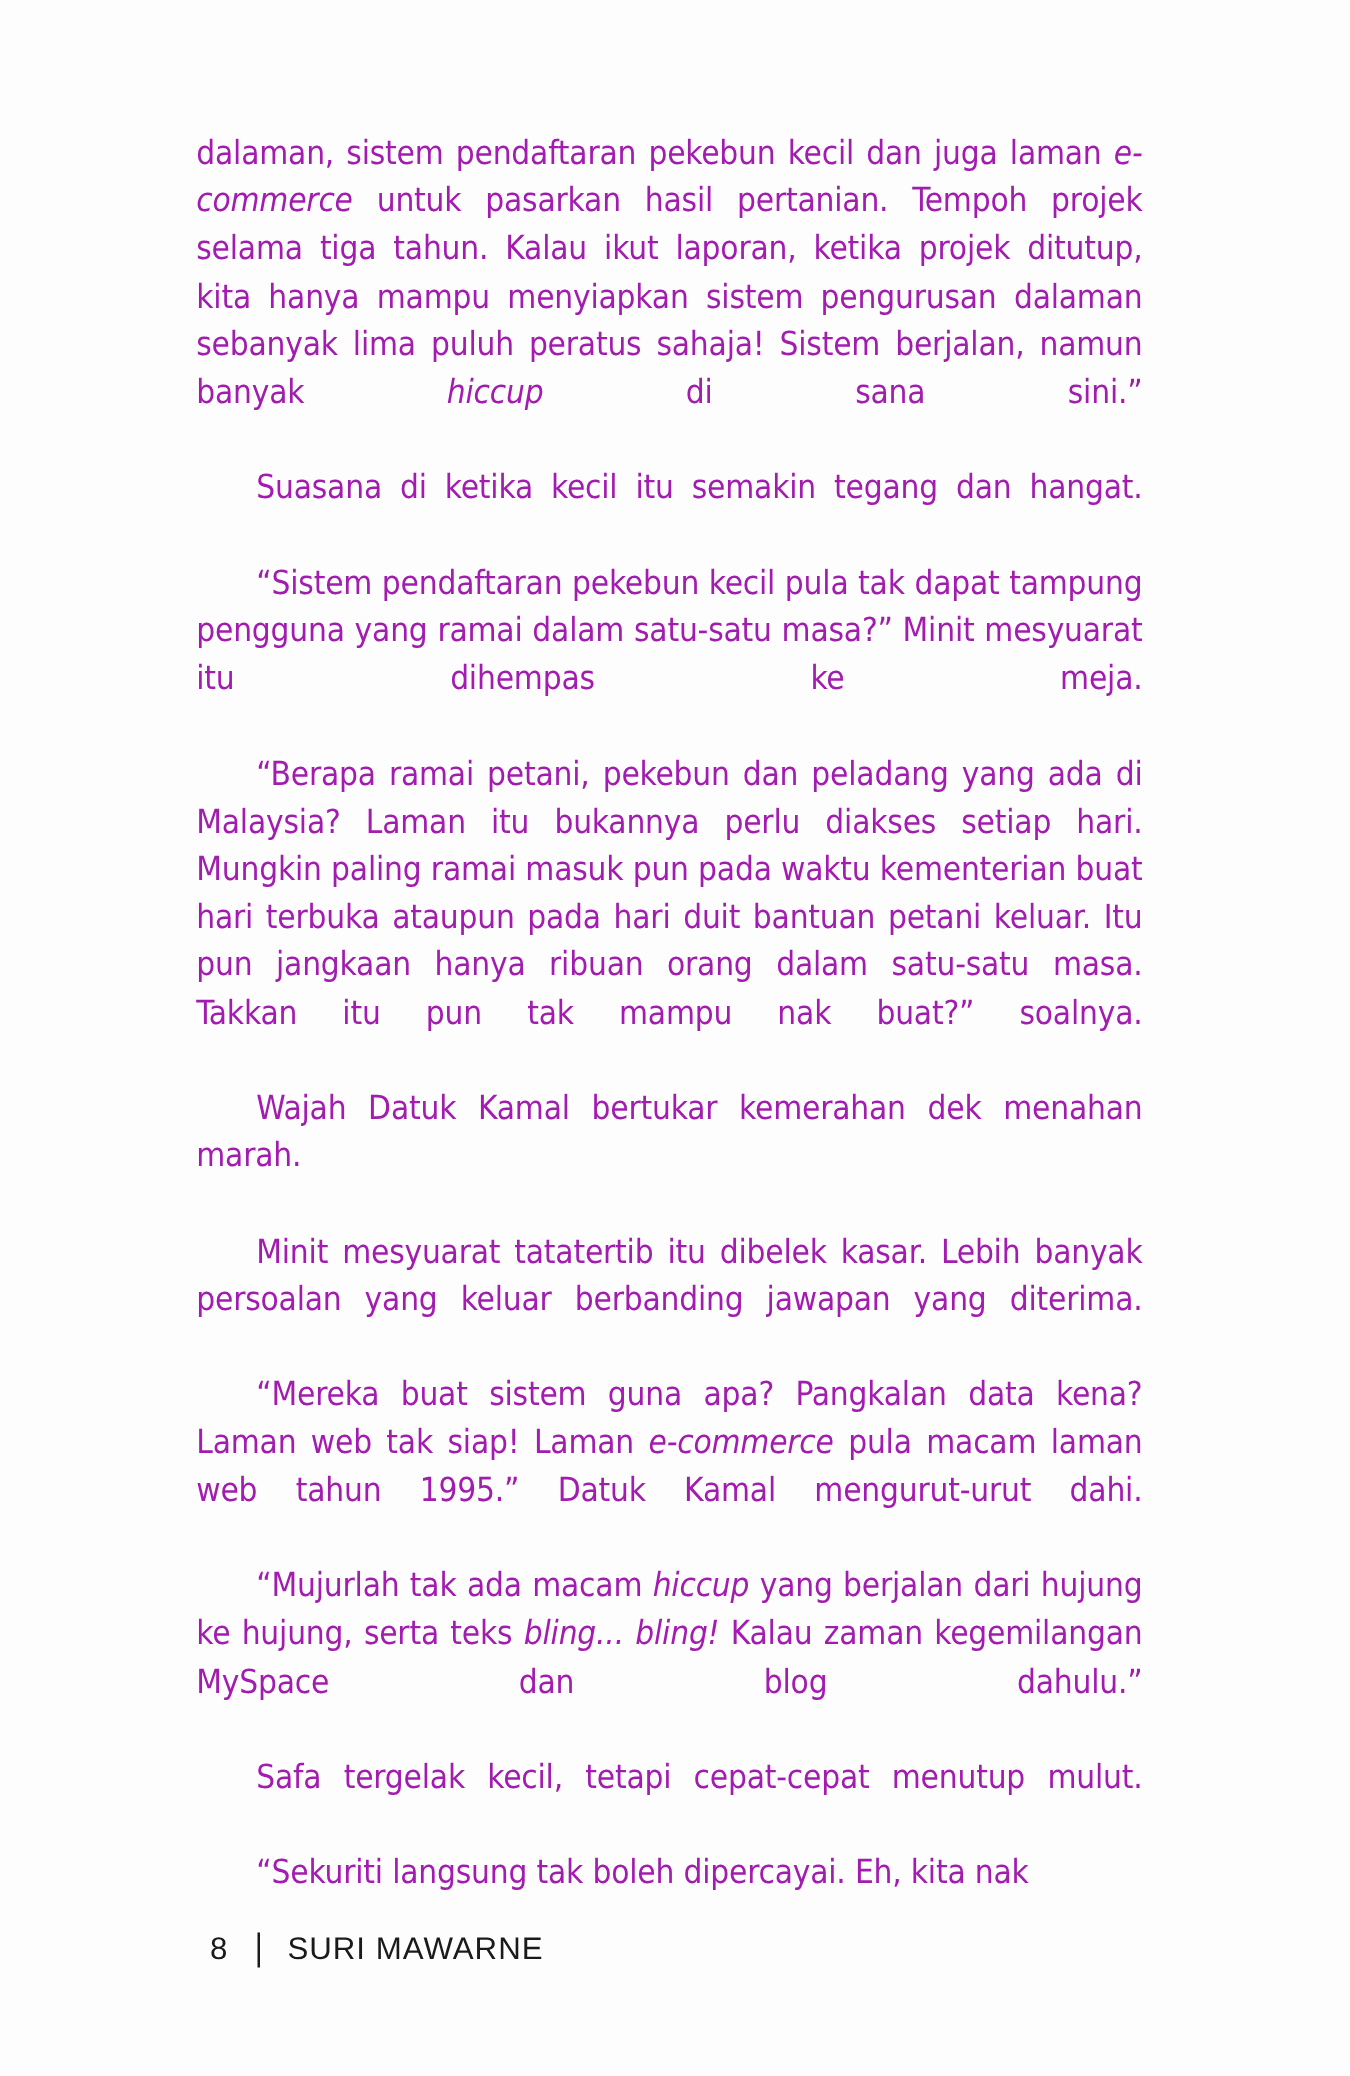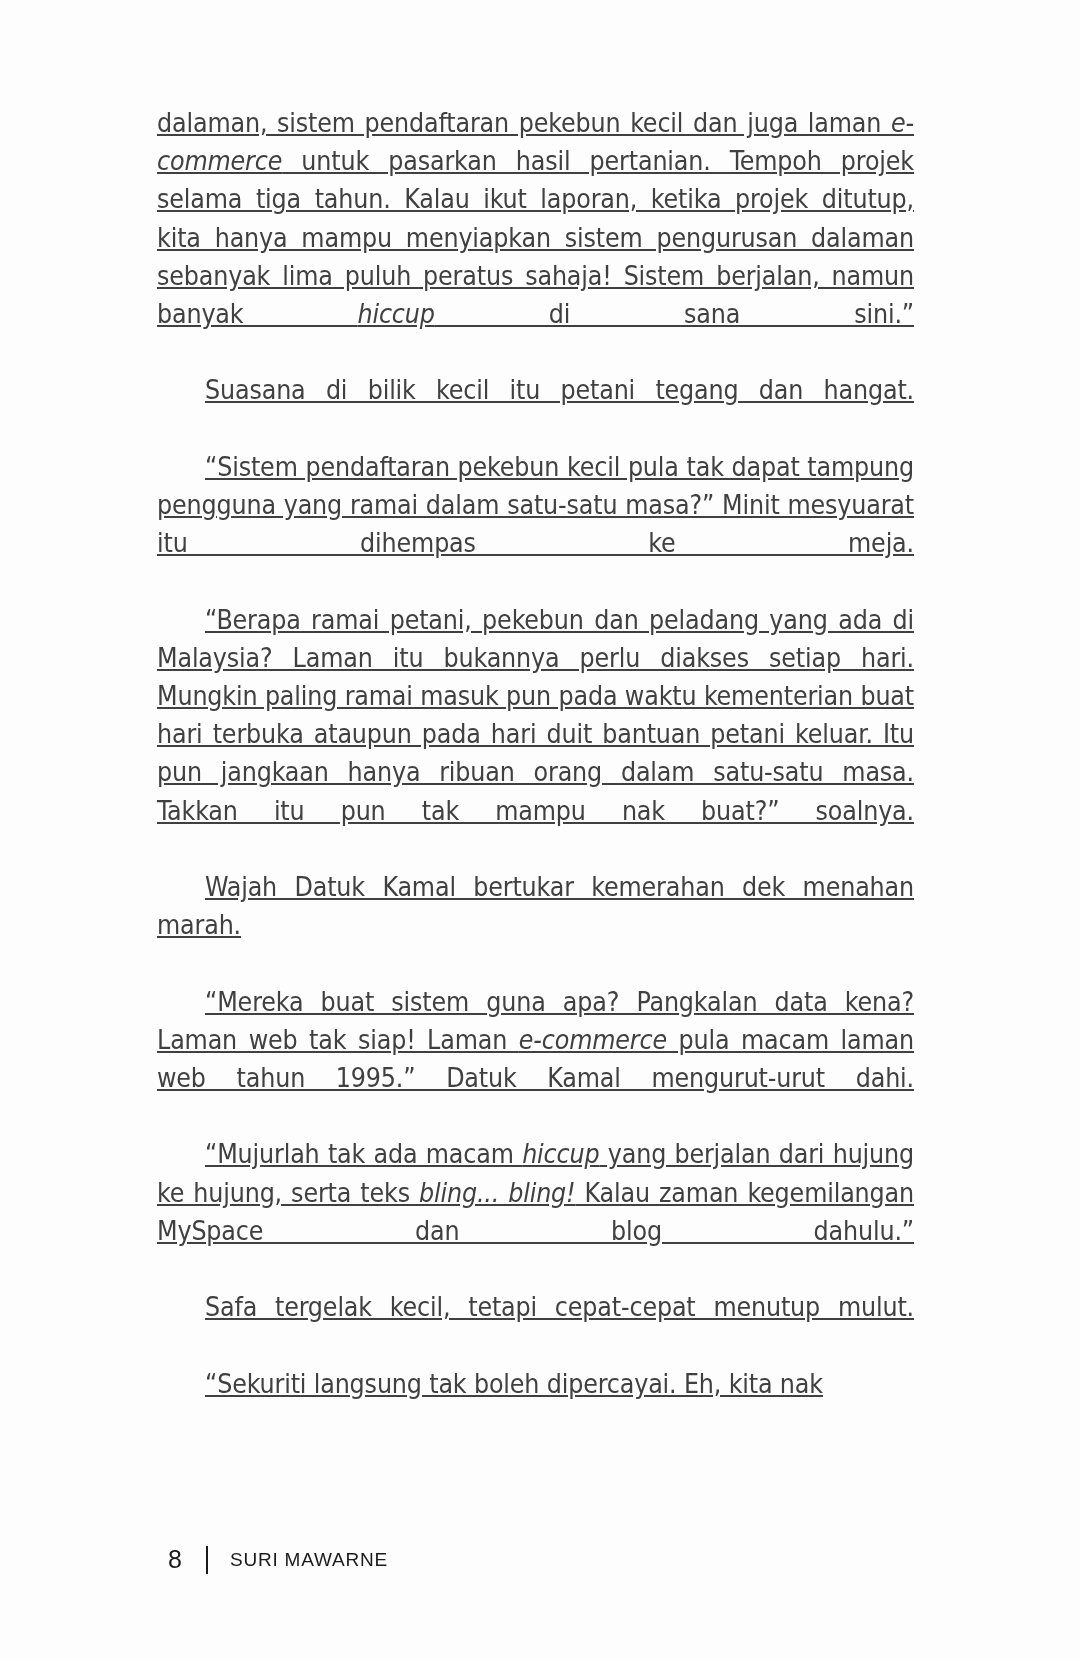--- a/index.html
+++ b/index.html
@@ -36,22 +36,21 @@
     padding: 0;
     font-family: "DejaVu Sans Condensed", "Liberation Sans Narrow", "Liberation Sans", sans-serif;
     font-size: 26.5px;
     line-height: 38.2px;
     text-align: justify;
     text-justify: inter-word;
     letter-spacing: -0.15px;
     word-spacing: 0px;
     -webkit-font-smoothing: antialiased;
     font-stretch: condensed;
-    color: #404040;
-    text-decoration: underline;
+    color: #a21caf;
   }
 
   p.para.indent {
     text-indent: 48px;
   }
 
   
   p.para::after {
     content: "";
     display: inline-block;
@@ -84,45 +83,46 @@
     font-weight: 400;
   }
   .footer .divider {
     display: inline-block;
     width: 1.5px;
     height: 28px;
     background: #1a1a1a;
     margin: 0 22px 0 24px;
   }
   .footer .book-title {
-    font-size: 19px;
+    font-size: 25px;
     color: #1a1a1a;
     letter-spacing: 0.8px;
     font-weight: 400;
     white-space: nowrap;
   }
 </style>
 </head>
 <body>
 
 <div class="page">
 
   <div class="text-column">
 
     <p class="para"><span>dalaman, sistem pendaftaran pekebun kecil dan juga laman </span><em class="it">e-commerce</em><span> untuk pasarkan hasil pertanian. Tempoh projek selama tiga tahun. Kalau ikut laporan, ketika projek ditutup, kita hanya mampu menyiapkan sistem pengurusan dalaman sebanyak lima puluh peratus sahaja! Sistem berjalan, namun banyak </span><em class="it">hiccup</em><span> di sana sini.”</span></p>
 
-    <p class="para indent"><span>Suasana di bilik kecil itu petani tegang dan hangat.</span></p>
+    <p class="para indent"><span>Suasana di ketika kecil itu semakin tegang dan hangat.</span></p>
 
     <p class="para indent"><span>“Sistem pendaftaran pekebun kecil pula tak dapat tampung pengguna yang ramai dalam satu-satu masa?” Minit mesyuarat itu dihempas ke meja.</span></p>
 
 
     <p class="para indent"><span>“Berapa ramai petani, pekebun dan peladang yang ada di Malaysia? Laman itu bukannya perlu diakses setiap hari. Mungkin paling ramai masuk pun pada waktu kementerian buat hari terbuka ataupun pada hari duit bantuan petani keluar. Itu pun jangkaan hanya ribuan orang dalam satu-satu masa. Takkan itu pun tak mampu nak buat?” soalnya.</span></p>
 
     <p class="para indent"><span>Wajah Datuk Kamal bertukar kemerahan dek menahan marah.</span></p>
 
+    <p class="para indent"><span>Minit mesyuarat tatatertib itu dibelek kasar. Lebih banyak persoalan yang keluar berbanding jawapan yang diterima.</span></p>
 
     <p class="para indent"><span>“Mereka buat sistem guna apa? Pangkalan data kena? Laman web tak siap! Laman </span><em class="it">e-commerce</em><span class="oldstyle"> pula macam laman web tahun 1995.” Datuk Kamal mengurut-urut dahi.</span></p>
 
     <p class="para indent"><span>“Mujurlah tak ada macam </span><em class="it">hiccup</em><span> yang berjalan dari hujung ke hujung, serta teks </span><em class="it">bling... bling!</em><span> Kalau zaman kegemilangan MySpace dan blog dahulu.”</span></p>
 
     <p class="para indent"><span>Safa tergelak kecil, tetapi cepat-cepat menutup mulut.</span></p>
 
     <p class="para indent nostretch"><span>“Sekuriti langsung tak boleh dipercayai. Eh, kita nak</span></p>
 
   </div>

